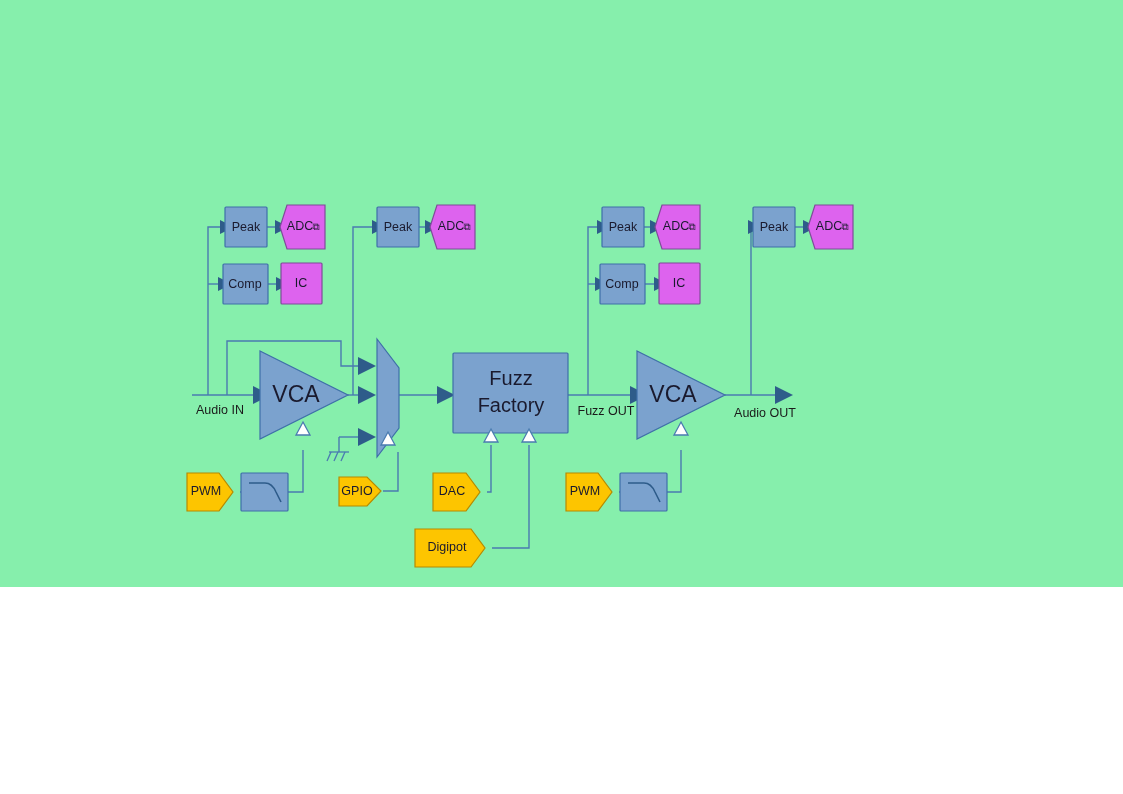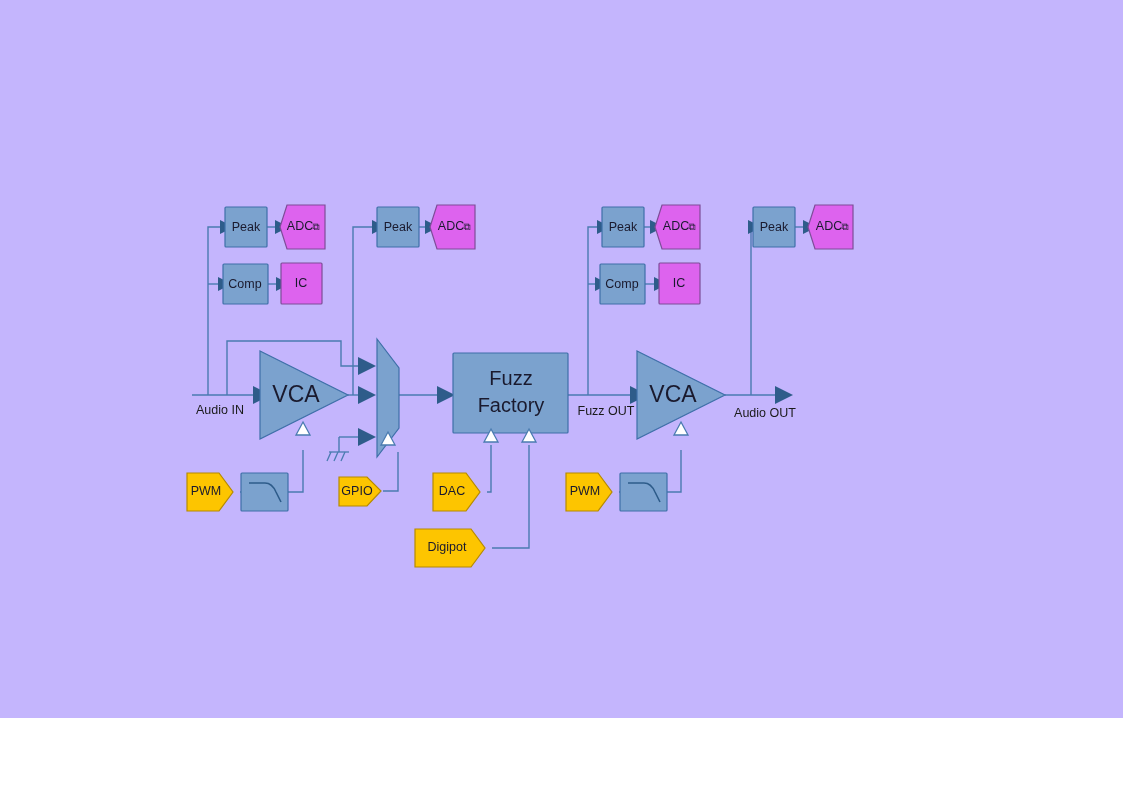--- a/index.html
+++ b/index.html
@@ -10,22 +10,22 @@
   }
   body {
     width: 1123px;
     height: 794px;
     font-family: "Liberation Sans", sans-serif;
     overflow: hidden;
   }
   #diagram-root {
     position: relative;
     width: 1123px;
-    height: 718px;
-    background: #c4b5fd;
+    height: 587px;
+    background: #86efac;
   }
   svg#block-diagram {
     display: block;
     width: 1123px;
     height: 794px;
   }
   .shape-fill-blue   { fill: #7BA2CE; stroke: #3E6FA8; stroke-width: 1.2; }
   .shape-fill-yellow { fill: #FDC500; stroke: #B68A00; stroke-width: 1.2; }
   .shape-fill-magenta{ fill: #DD63EE; stroke: #7E4D98; stroke-width: 1.2; }
   .wire {

